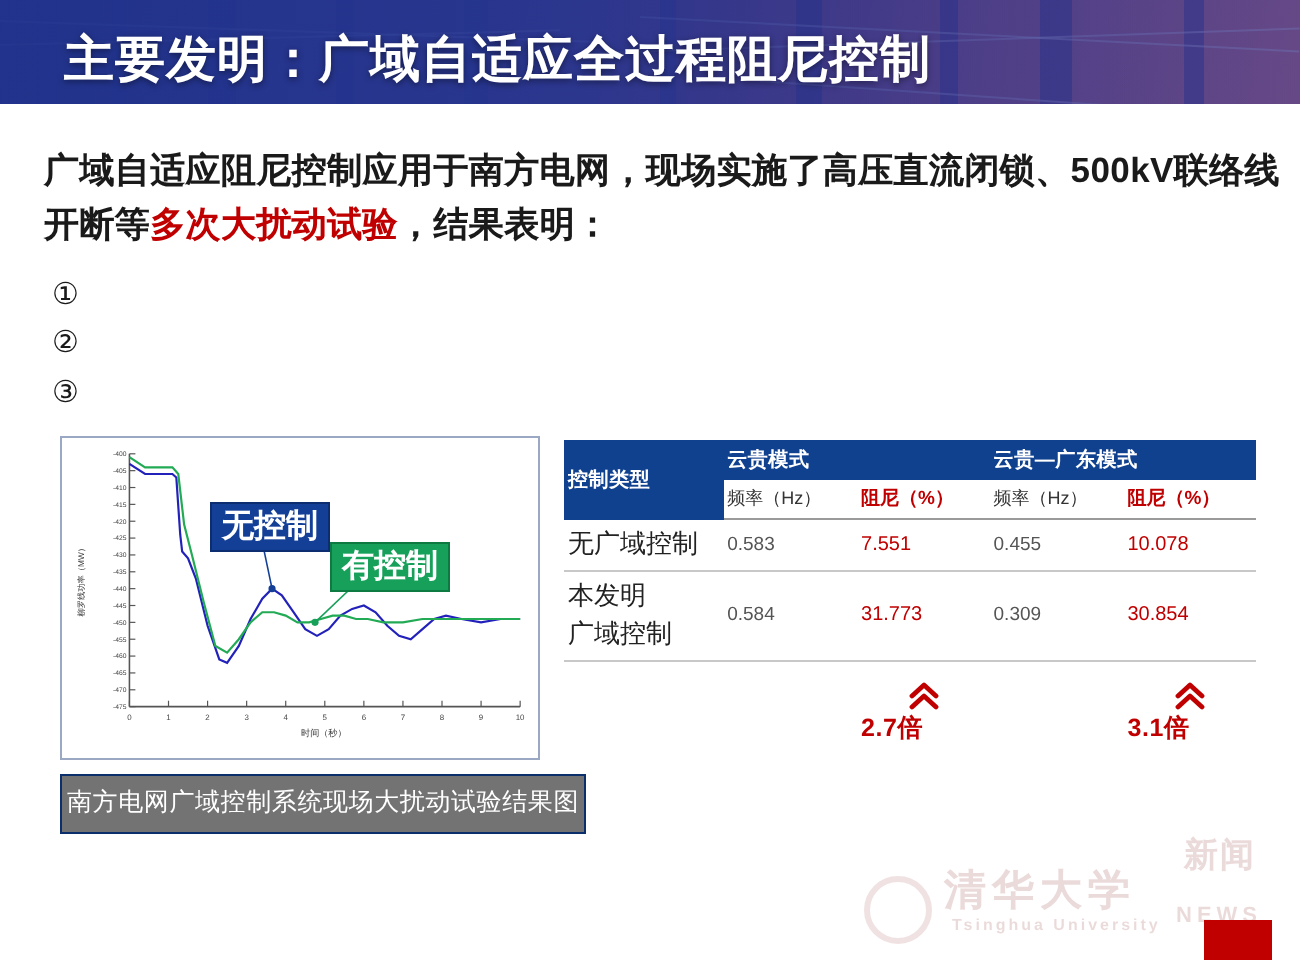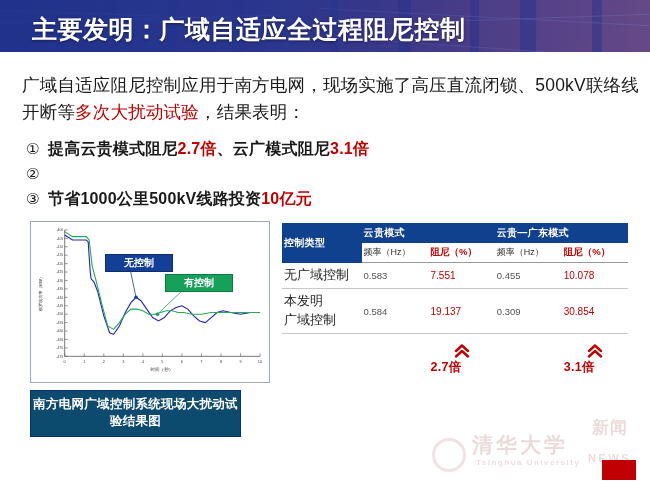--- a/index.html
+++ b/index.html
@@ -45,21 +45,21 @@
     text-shadow: 0 1px 3px rgba(0,0,0,0.45);
     white-space: nowrap;
   }
 
   
   .content { position: relative; width: 650px; padding: 0; }
 
   .lead {
     margin: 20px 9px 0 22px;
     font-size: 17.5px;
-    font-weight: normal;
+    font-weight: bold;
     color: #1a1a1a;
     line-height: 1.52;
     letter-spacing: 0.2px;
   }
   .hl-red { color: #c00000; }
 
   .bullets {
     margin: 11px 22px 0 26px;
     list-style: none;
   }
@@ -94,37 +94,37 @@
   .chart-frame {
     width: 240px; height: 162px;
     border: 1px solid #9aa8c4;
     background: #ffffff;
     position: relative;
   }
   .chart-svg { display: block; width: 100%; height: 100%; }
 
   .tag {
     position: absolute;
-    font-size: 10px;
+    font-size: 16px;
     font-weight: bold;
     color: #ffffff;
-    padding: 2px 18px;
+    padding: 2px 5px;
     white-space: nowrap;
     line-height: 1.2;
   }
   .tag-blue { background: #143f96; border: 1px solid #0c2d70; left: 74px; top: 32px; }
   .tag-green { background: #17a05a; border: 1px solid #0d7a42; left: 134px; top: 52px; }
 
   .chart-caption {
-    width: 211px;
+    width: 263px;
     margin-top: 7px;
-    background: #0c4a6e;
+    background: #737373;
     color: #ffffff;
     font-size: 12.5px;
-    font-weight: bold;
+    font-weight: normal;
     text-align: center;
     padding: 5px 2px 6px 2px;
     letter-spacing: 0.3px;
     border: 1px solid #0a2f6b;
   }
 
   
   .table-block { flex: 1; padding-right: 22px; padding-top: 2px; }
   table.result {
     width: 100%;
@@ -244,30 +244,28 @@
 </div>
 
 <div class="content">
 
   <p class="lead"><span>广域自适应阻尼控制应用于南方电网，现场实施了高压直流闭锁、500kV联络线开断等</span><span class="hl-red">多次大扰动试验</span><span>，结果表明：</span></p>
 
   <div class="bullets">
 
     <div class="bullet">
       <span class="bullet-num">①</span>
-      <span><span>提高云贵模式阻尼</span><span class="hl-red">2.7倍</span><span>、云广模式阻尼</span><span class="hl-red">3.1倍</span></span>
     </div>
 
     <div class="bullet">
       <span class="bullet-num">②</span>
     </div>
 
     <div class="bullet">
       <span class="bullet-num">③</span>
-      <span><span>节省1000公里500kV线路投资</span><span class="hl-red">10亿元</span></span>
     </div>
 
   </div>
 
   <div class="lower">
 
     <div class="chart-block">
       <div class="chart-frame">
         <svg class="chart-svg" viewBox="0 0 240 162" preserveAspectRatio="none">
           <rect x="0" y="0" width="240" height="162" fill="#ffffff"></rect>
@@ -373,21 +371,21 @@
             <td class="cell-damp">7.551</td>
             <td class="cell-freq">0.455</td>
             <td class="cell-damp">10.078</td>
           </tr>
           <tr class="r2">
             <td class="row-label">
               <span>本发明</span><br>
               <span>广域控制</span>
             </td>
             <td class="cell-freq">0.584</td>
-            <td class="cell-damp">19.137</td>
+            <td class="cell-damp">31.773</td>
             <td class="cell-freq">0.309</td>
             <td class="cell-damp">30.854</td>
           </tr>
           <tr class="r3">
             <td class="blank-cell"></td>
             <td class="blank-cell"></td>
             <td class="ratio-cell blank-cell">
               <svg class="chev" viewBox="0 0 16 14">
                 <polyline points="2,7 8,1.5 14,7" fill="none" stroke="#c00000" stroke-width="2.4" stroke-linecap="round" stroke-linejoin="round"></polyline>
                 <polyline points="2,12.5 8,7 14,12.5" fill="none" stroke="#c00000" stroke-width="2.4" stroke-linecap="round" stroke-linejoin="round"></polyline>

